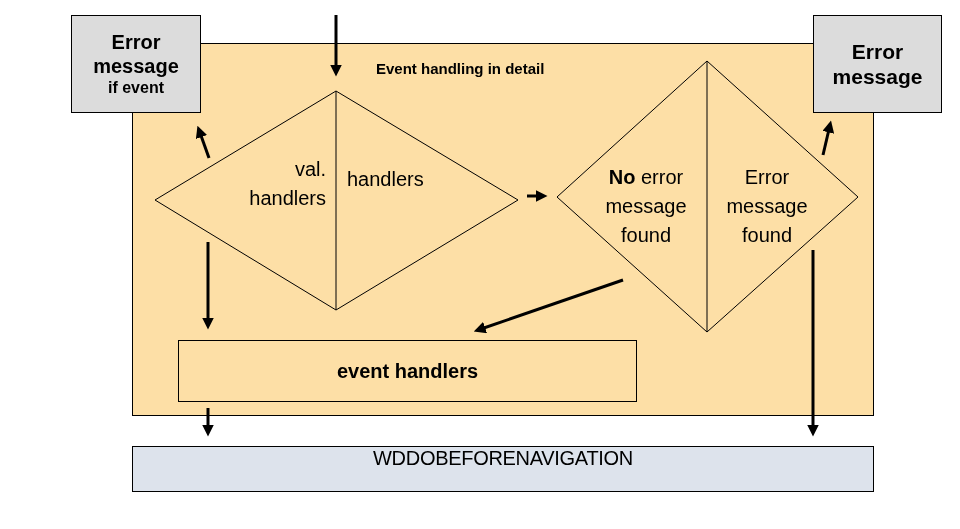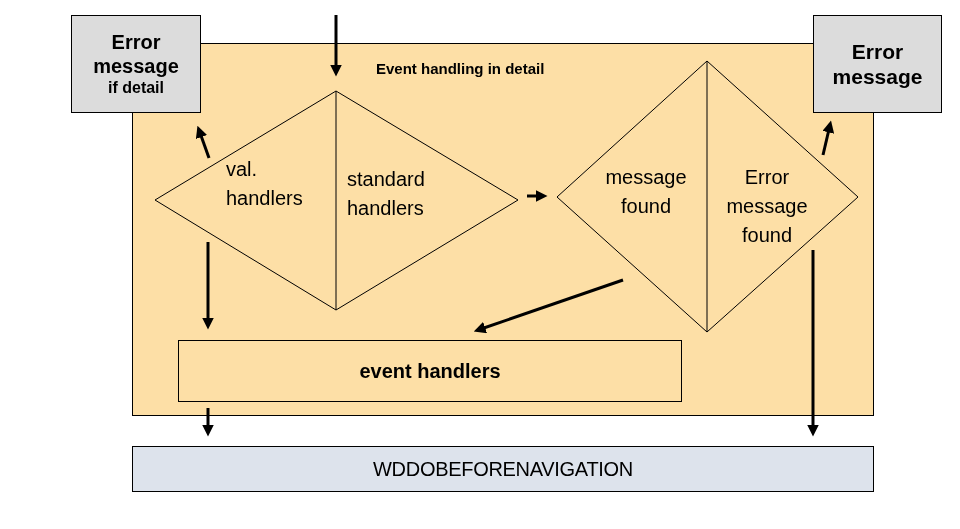--- a/index.html
+++ b/index.html
@@ -8,43 +8,43 @@
     .abs { position: absolute; box-sizing: border-box; }
     #frame { left: 132px; top: 43px; width: 742px; height: 373px;
              background: #fddfa6; border: 1px solid #000; }
     .errbox { background: #dcdcdc; border: 1px solid #000; display: flex;
               flex-direction: column; align-items: center; justify-content: center;
               text-align: center; font-weight: bold; color: #000; line-height: 1.2; }
     #err-left { left: 71px; top: 15px; width: 130px; height: 98px; font-size: 20px; }
     #err-left .small { font-size: 16px; }
     #err-right { left: 813px; top: 15px; width: 129px; height: 98px; font-size: 21px; }
     #title { left: 376px; top: 60px; font-size: 15px; font-weight: bold; color: #000; white-space: nowrap; }
-    #event-box { left: 178px; top: 340px; width: 504px; height: 62px; border: 1px solid #000;
+    #event-box { left: 178px; top: 340px; width: 459px; height: 62px; border: 1px solid #000;
                  display: flex; align-items: center; justify-content: center;
                  font-size: 20px; font-weight: bold; color: #000; }
     #nav-bar { left: 132px; top: 446px; width: 742px; height: 46px; background: #dde3ec;
-               border: 1px solid #000; display: flex; align-items: center; justify-content: center;
+               border: 1px solid #000; display: flex; align-items: flex-start; justify-content: center;
                font-size: 20px; color: #000; letter-spacing: -0.3px; }
     #diagram-svg { left: 0; top: 0; width: 960px; height: 529px; pointer-events: none; }
     .dtext { font-size: 20px; color: #000; line-height: 29px; white-space: nowrap; }
-    #d1-left { left: 226px; top: 155px; width: 100px; text-align: left; }
+    #d1-left { left: 226px; top: 155px; width: 100px; text-align: right; }
     #d1-right { left: 347px; top: 165px; width: 110px; text-align: left; }
     #d2-left { left: 590px; top: 163px; width: 112px; text-align: center; }
     #d2-right { left: 712px; top: 163px; width: 110px; text-align: center; }
     b { font-weight: bold; }
   </style>
 </head>
 <body>
 
 <div id="frame" class="abs"></div>
 
 <div id="err-left" class="abs errbox">
   <span>Error</span>
   <span>message</span>
-  <span class="small">if detail</span>
+  <span class="small">if event</span>
 </div>
 
 <div id="err-right" class="abs errbox">
   <span>Error</span>
   <span>message</span>
 </div>
 
 <div id="title" class="abs">Event handling in detail</div>
 
 <div id="event-box" class="abs">
@@ -76,24 +76,24 @@
   <line x1="623" y1="280" x2="478" y2="330" stroke="#000" stroke-width="3" marker-end="url(#ah)"></line>
   <line x1="208" y1="408" x2="208" y2="432" stroke="#000" stroke-width="3" marker-end="url(#ah)"></line>
   <line x1="813" y1="250" x2="813" y2="432" stroke="#000" stroke-width="3" marker-end="url(#ah)"></line>
 </svg>
 
 <div id="d1-left" class="abs dtext">
   <div>val.</div>
   <div>handlers</div>
 </div>
 <div id="d1-right" class="abs dtext">
-  <div>standard</div>
   <div>handlers</div>
 </div>
 <div id="d2-left" class="abs dtext">
+  <div><b>No</b><span> error</span></div>
   <div>message</div>
   <div>found</div>
 </div>
 <div id="d2-right" class="abs dtext">
   <div>Error</div>
   <div>message</div>
   <div>found</div>
 </div>
 
 </body></html>

